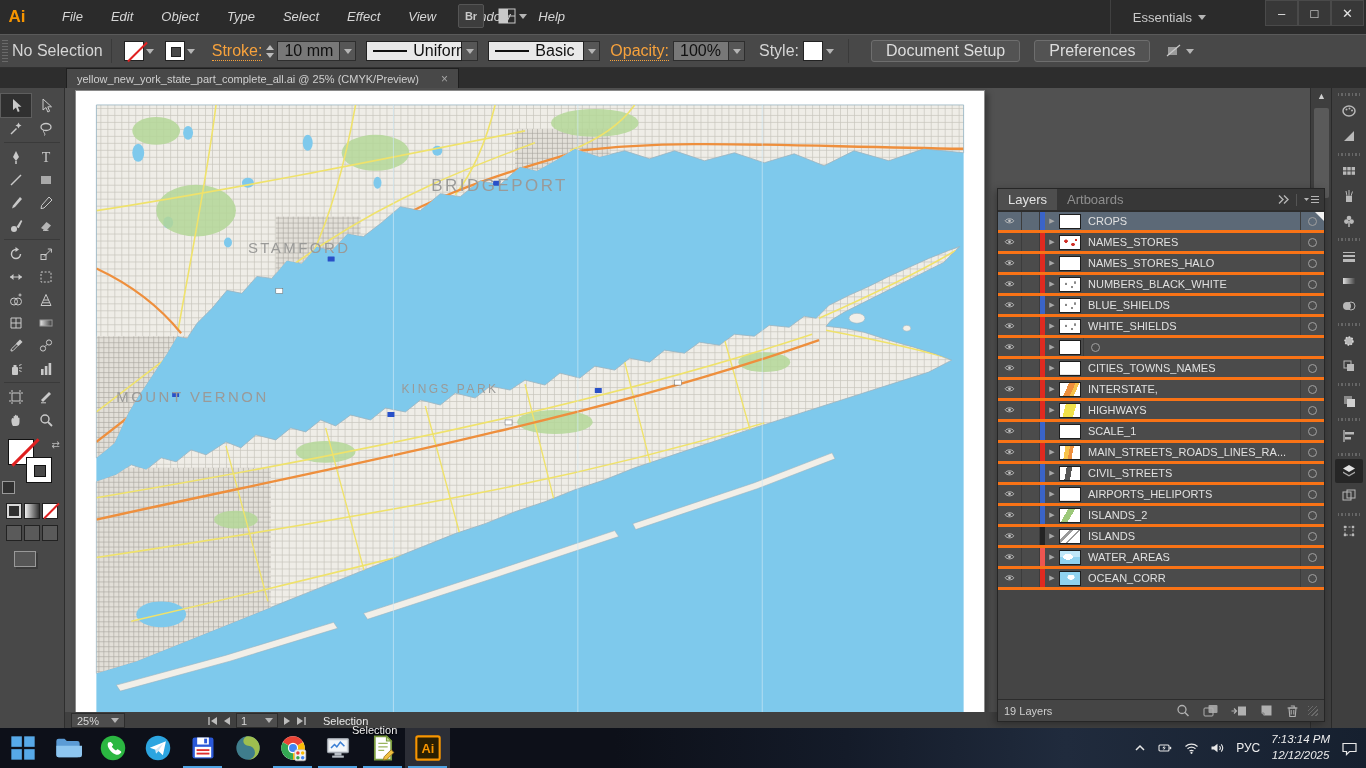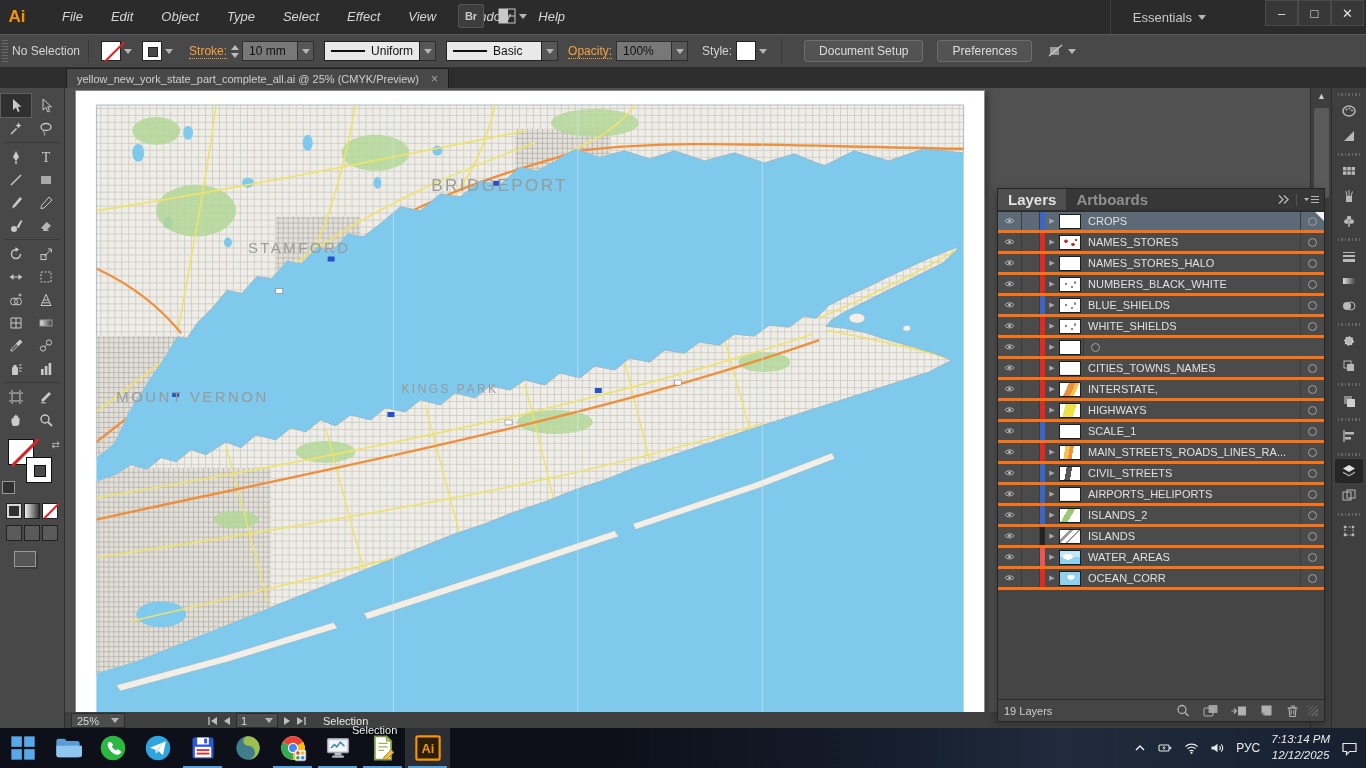--- a/index.html
+++ b/index.html
@@ -22,21 +22,21 @@
                color:#c9c9c9; font-size:13px; border-left:1px solid #404040; padding-left:22px; }
   .caret { width:0; height:0; border-left:4px solid transparent; border-right:4px solid transparent;
            border-top:5px solid #b5b5b5; display:inline-block; }
   #win-buttons { position:absolute; right:2px; top:0; display:flex; }
   .win-btn { width:33px; height:26px; background:#383838; border:1px solid #4a4a4a; color:#e5e5e5;
              font-size:13px; display:flex; align-items:center; justify-content:center; }
 
   
   #controlbar { position:absolute; left:0; top:34px; width:1366px; height:34px; background:#484848;
                 border-top:1px solid #5a5a5a; border-bottom:1px solid #303030;
-                display:flex; align-items:center; font-size:12px; color:#d5d5d5; z-index:5; }
+                display:flex; align-items:center; font-size:16px; color:#d5d5d5; z-index:5; }
   .grip { width:6px; height:22px; margin:0 4px 0 2px;
           background:repeating-linear-gradient(180deg,#6a6a6a 0 1px,transparent 1px 3px); }
   .cb-sep { width:1px; height:24px; background:#3a3a3a; margin:0 8px; }
   .swatch-group { display:flex; align-items:center; margin:0 4px; }
   .swatch { width:20px; height:20px; background:#fff; border:1px solid #222; position:relative; }
   .swatch.none::after { content:""; position:absolute; left:-1px; top:9px; width:27px; height:2px;
                         background:#e02020; transform:rotate(-45deg); }
   .swatch.strokebox::after { content:""; position:absolute; left:5px; top:5px; width:8px; height:8px;
                              background:#484848; border:1px solid #222; }
   .mini-caret-btn { width:13px; height:20px; display:flex; align-items:center; justify-content:center; }
@@ -51,21 +51,21 @@
               display:flex; align-items:center; justify-content:center; }
   .line-combo { background:#e9e9e9; color:#111; border:1px solid #222; height:20px; width:96px;
                 display:flex; align-items:center; gap:6px; padding:0 6px; margin-left:10px; }
   .line-combo .ln { flex:0 0 34px; height:2px; background:#111; }
   .cb-button { background:#535353; border:1px solid #6e6e6e; border-radius:3px; color:#ddd;
                height:22px; padding:0 14px; display:flex; align-items:center; margin-left:14px; }
 
   
   #tabbar { position:absolute; left:0; top:68px; width:1366px; height:20px; background:#2d2d2d; z-index:5; }
   #doc-tab { position:absolute; left:66px; top:0; height:20px; background:#484848; color:#cfcfcf;
-             font-size:11px; display:flex; align-items:center; gap:12px; padding:0 10px;
+             font-size:11px; display:flex; align-items:center; gap:22px; padding:0 10px;
              border:1px solid #1f1f1f; border-bottom:none; }
   #doc-tab .close { color:#a5a5a5; font-size:12px; }
 
   
   #toolbar { position:absolute; left:0; top:88px; width:65px; height:680px; background:#484848;
              border-right:1px solid #2e2e2e; z-index:4; }
   #tool-grid { display:flex; flex-wrap:wrap; width:62px; margin:6px 0 0 1px; }
   .tool { width:30px; height:23px; display:flex; align-items:center; justify-content:center; }
   .tool.active { background:#303030; outline:1px solid #5e5e5e; }
   .tool-div { width:56px; height:1px; background:#3a3a3a; margin:2px 0 2px 3px; }
@@ -104,21 +104,21 @@
                background:repeating-linear-gradient(90deg,#666 0 1.5px,transparent 1.5px 3.5px);
                background-size:100% 3px; background-repeat:no-repeat; background-position:center; }
   .dock-ic { width:28px; height:24px; margin:1px auto; display:flex; align-items:center; justify-content:center; border-radius:2px; }
   .dock-ic.active { background:#262626; }
 
   
   #layers-panel { position:absolute; left:997px; top:188px; width:328px; height:534px; background:#454545;
                   border:1px solid #262626; z-index:8; box-shadow:-2px 2px 8px rgba(0,0,0,.3);
                   display:flex; flex-direction:column; }
   #lp-header { height:21px; background:#373737; display:flex; align-items:stretch; position:relative; }
-  .lp-tab { font-size:15px; padding:0 10px; display:flex; align-items:center; color:#8f8f8f; font-weight:bold; }
+  .lp-tab { font-size:13px; padding:0 10px; display:flex; align-items:center; color:#8f8f8f; font-weight:normal; }
   .lp-tab.active { background:#4e4e4e; color:#e2e2e2; }
   #lp-header-icons { position:absolute; right:4px; top:0; height:21px; display:flex; align-items:center; gap:6px; }
   #lp-rows { flex:1; position:relative; background:#454545; overflow:hidden; border-top:2px solid #2e2e2e; }
   .lrow { height:21px; display:flex; align-items:stretch; background:#4b4b4b; border-bottom:3px solid #f97316;
           position:relative; }
   .lrow.selected { background:#5c6977; }
   .lrow.selected::after { content:""; position:absolute; right:0; top:0; width:0; height:0;
                           border-top:9px solid #f2f2f2; border-left:9px solid transparent; }
   .lc-eye { width:24px; display:flex; align-items:center; justify-content:center; border-right:1px solid #3c3c3c; }
   .lc-lock { width:18px; border-right:1px solid #3c3c3c; }

